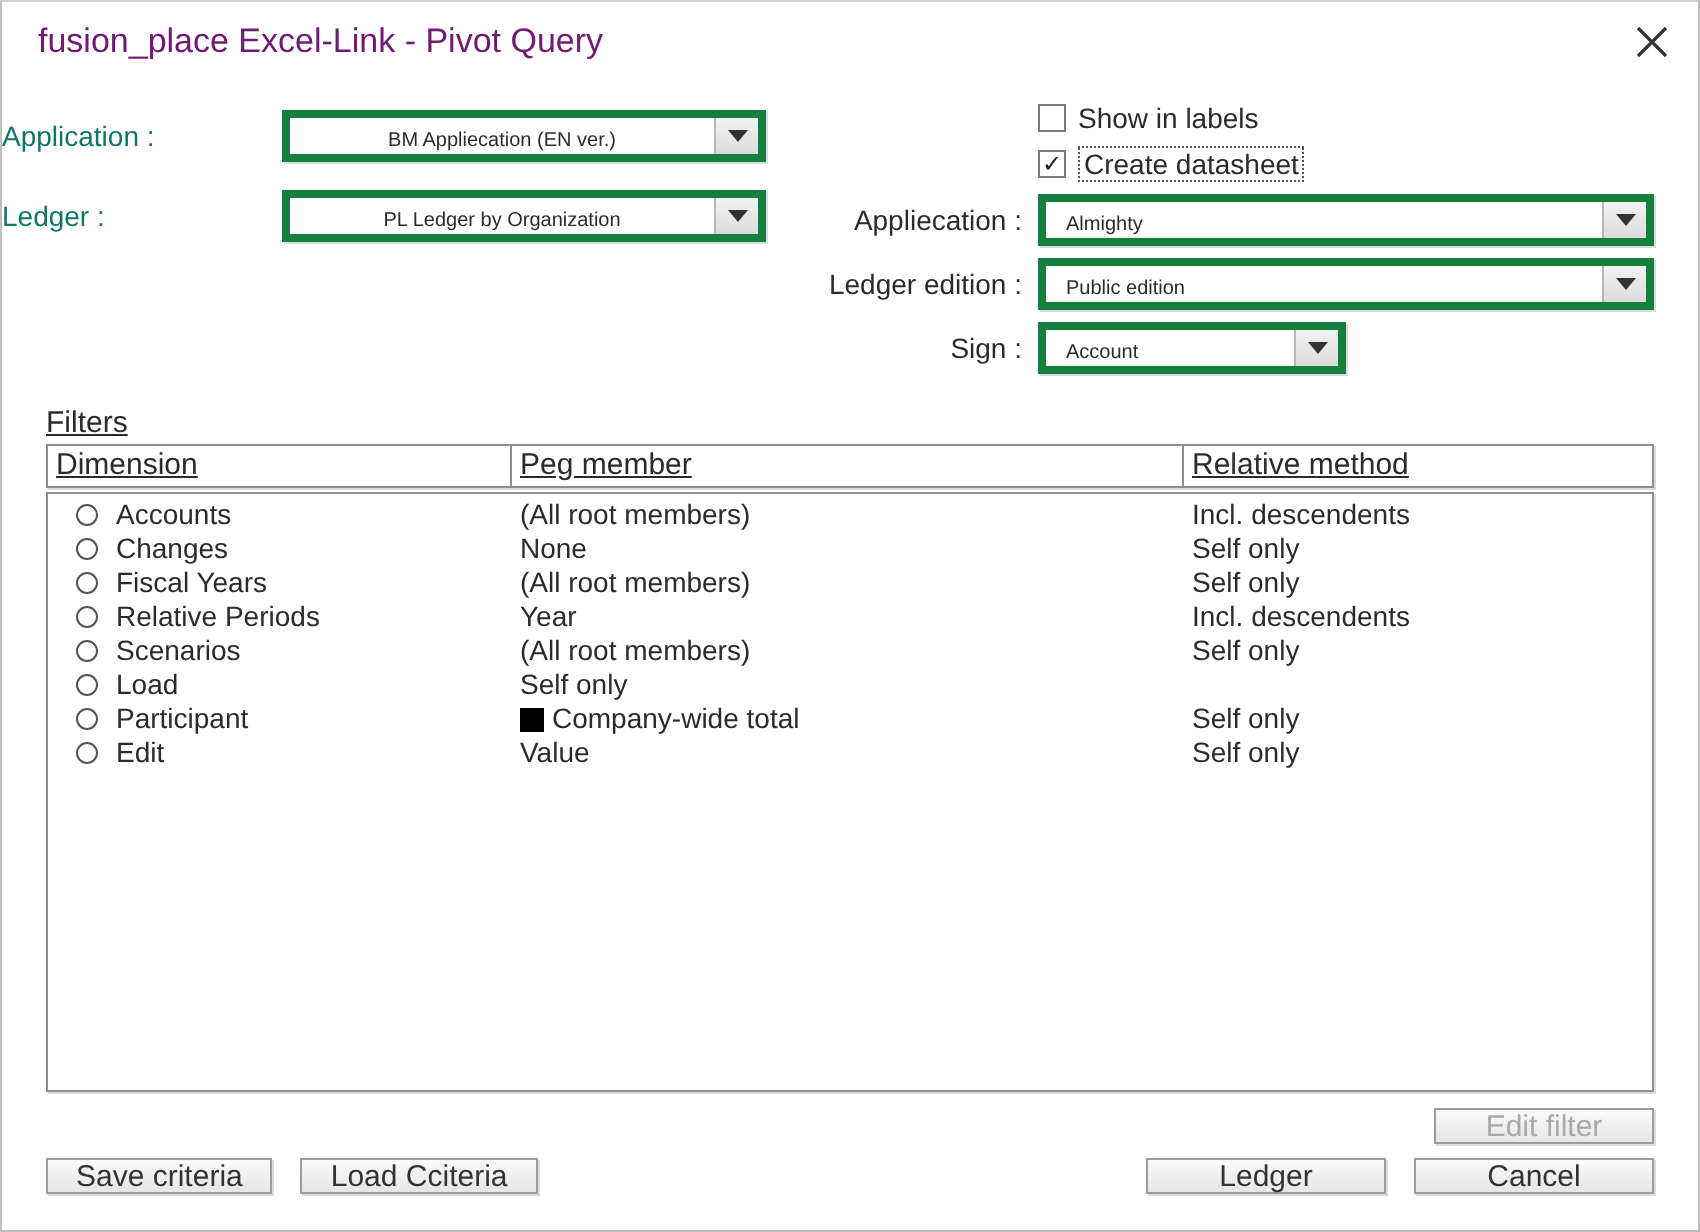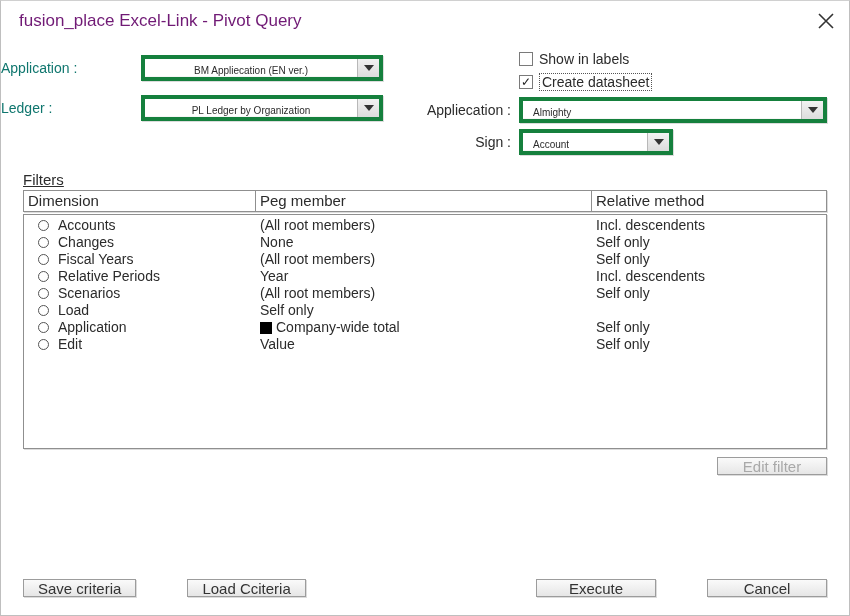--- a/index.html
+++ b/index.html
@@ -58,31 +58,31 @@
     .rrow { display:flex; align-items:center; margin-bottom:6px; }
     .rlab { width:123px; text-align:right; padding-right:8px;}
 
     .filters-label { margin:10px 0 2px 22px; font-size:15px;text-decoration:underline; }
 
     .grid-head {
       display:flex; margin:0 22px;
       border:1px solid #8f8f8f; background:#fff;
       box-shadow: 1px 1px 0 #dcdcdc;
     }
-    .grid-head .h { border-right:1px solid #8f8f8f; padding:1px 4px 2px 4px; font-size:15px; }
+    .grid-head .h { border-right:1px solid #8f8f8f; padding:1px 4px 2px 4px; font-size:15px;text-decoration:underline; }
     .grid-head .h:last-child { border-right:none; }
     .h1 { width:232px; }
     .h2 { width:336px; }
     .h3 { flex:1; }
 
     .grid-body {
       margin:2px 22px 0 22px;
       border:1px solid #8f8f8f; background:#fff;
       box-shadow: 1px 1px 0 #dcdcdc;
-      height:235px; overflow:hidden;
+      height:300px; overflow:hidden;
       padding-top:2px;
     }
     .grow { display:flex; align-items:center; line-height:17px; padding: 0 4px;}
     .c0 { width:30px; display:flex; justify-content:center;}
     .c1 { width:202px; padding-left:0; }
     .c2 { width:336px; display:flex; align-items:center;}
     .c3 { flex:1; }
     .radio { width:11px; height:11px; border:1px solid #555; border-radius:50%; background:#fff; }
     .sq { width:12px; height:12px; background:#000; margin-right:4px; }
 
@@ -90,21 +90,21 @@
     .btn {
       display:inline-flex; align-items:center; justify-content:center;
       height:18px; min-width:110px; padding:0 14px;
       border:1px solid #9c9c9c; background:linear-gradient(#fafafa,#e6e6e6);
       box-shadow: 1px 1px 0 #dcdcdc;
       color:#333; font-size:15px; font-weight:300;
     }
     .btn.disabled { color:#a9a9a9; }
     .bottom-bar {
       position:absolute; left:22px; right:22px; bottom:18px;
-      display:flex; align-items:flex-start;gap:37px;
+      display:flex; align-items:flex-start;
     }
     .bottom-bar .spacer { flex:1; }
     .bottom-bar .btn { margin-right:14px; }
     .bottom-bar .btn:last-child { margin-right:0; }
   </style>
 </head>
 <body>
 
 <div class="titlebar">
   <span class="title">fusion_place Excel-Link - Pivot Query</span>
@@ -160,20 +160,31 @@
       <div class="combo" style="flex:1">
         <span class="combo-text left">Almighty</span>
         <span class="combo-btn">
             <svg viewBox="0 0 10 6">
               <path d="M0 0 L5 6 L10 0 Z" fill="#333"></path>
             </svg>
           </span>
       </div>
     </div>
     <div class="rrow">
+        <span class="rlab">Ledger edition :</span>
+      <div class="combo" style="flex:1">
+        <span class="combo-text left">Public edition</span>
+        <span class="combo-btn">
+            <svg viewBox="0 0 10 6">
+              <path d="M0 0 L5 6 L10 0 Z" fill="#333"></path>
+            </svg>
+          </span>
+      </div>
+    </div>
+    <div class="rrow">
         <span class="rlab">Sign :</span>
       <div class="combo" style="width:154px">
         <span class="combo-text left">Account</span>
         <span class="combo-btn">
             <svg viewBox="0 0 10 6">
               <path d="M0 0 L5 6 L10 0 Z" fill="#333"></path>
             </svg>
           </span>
       </div>
     </div>
@@ -243,21 +254,21 @@
       <span class="c0">
         <span class="radio"></span>
       </span>
       <span class="c1">Load</span>
       <span class="c3">Self only</span>
     </div>
     <div class="grow">
       <span class="c0">
         <span class="radio"></span>
       </span>
-      <span class="c1">Application</span>
+      <span class="c1">Participant</span>
       <span class="c2">
         <span class="sq"></span>
         <span>Company-wide total</span>
       </span>
       <span class="c3">Self only</span>
     </div>
     <div class="grow">
       <span class="c0">
         <span class="radio"></span>
       </span>
@@ -270,15 +281,15 @@
   </div>
 
 <div class="edit-filter-wrap">
   <span class="btn disabled">Edit filter</span>
 </div>
 
 <div class="bottom-bar">
   <span class="btn">Save criteria</span>
   <span class="btn">Load Cciteria</span>
   <span class="spacer"></span>
-  <span class="btn" style="min-width:120px">Execute</span>
+  <span class="btn" style="min-width:120px">Ledger</span>
   <span class="btn" style="min-width:120px">Cancel</span>
 </div>
 
 </body></html>

